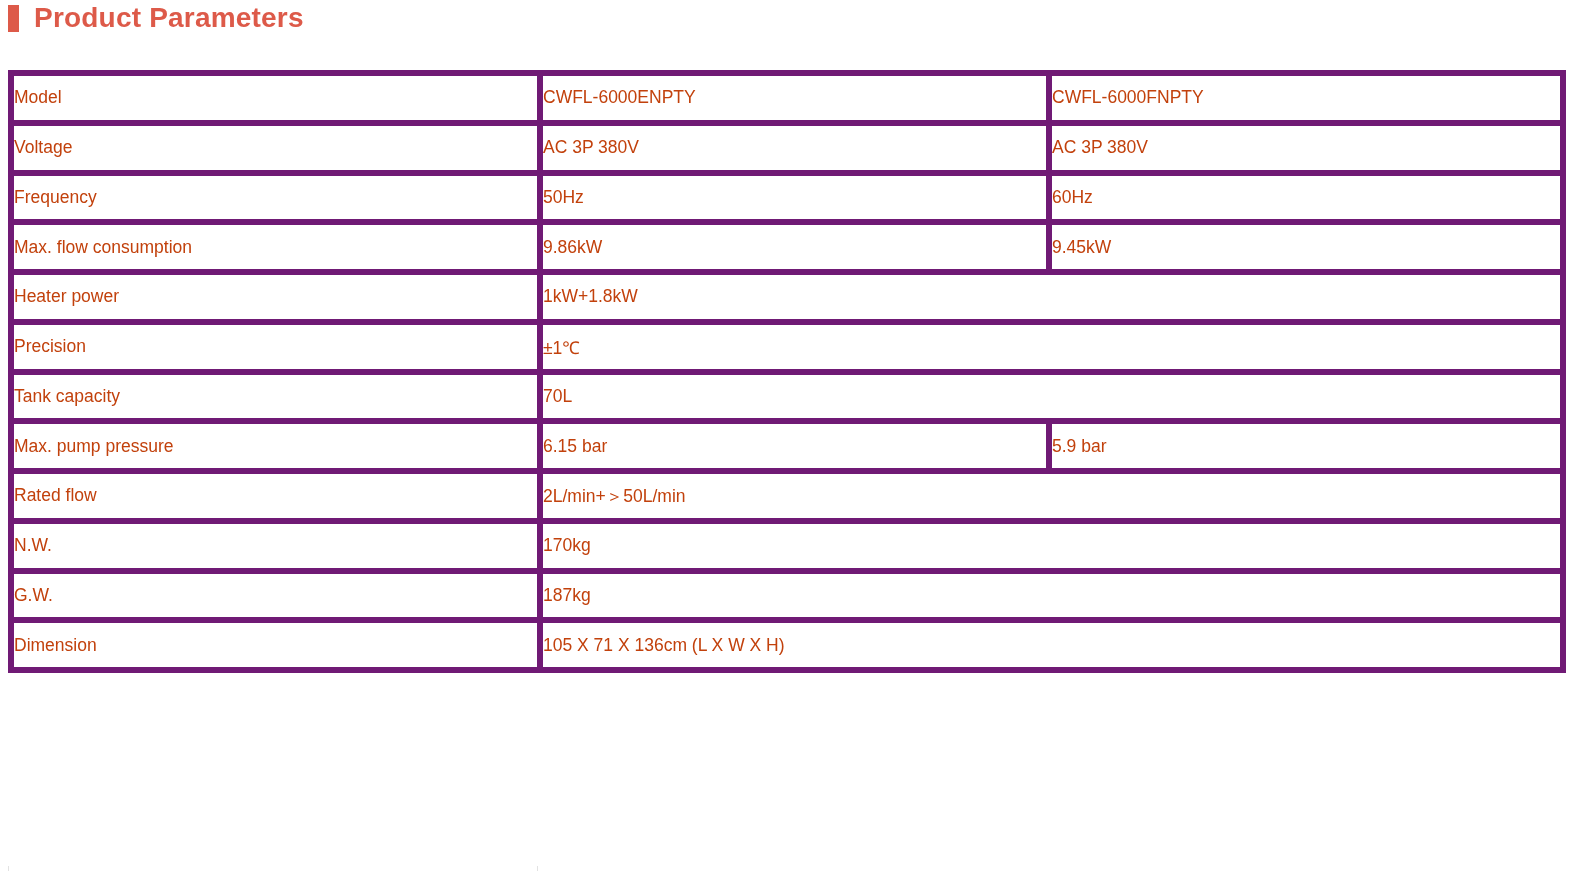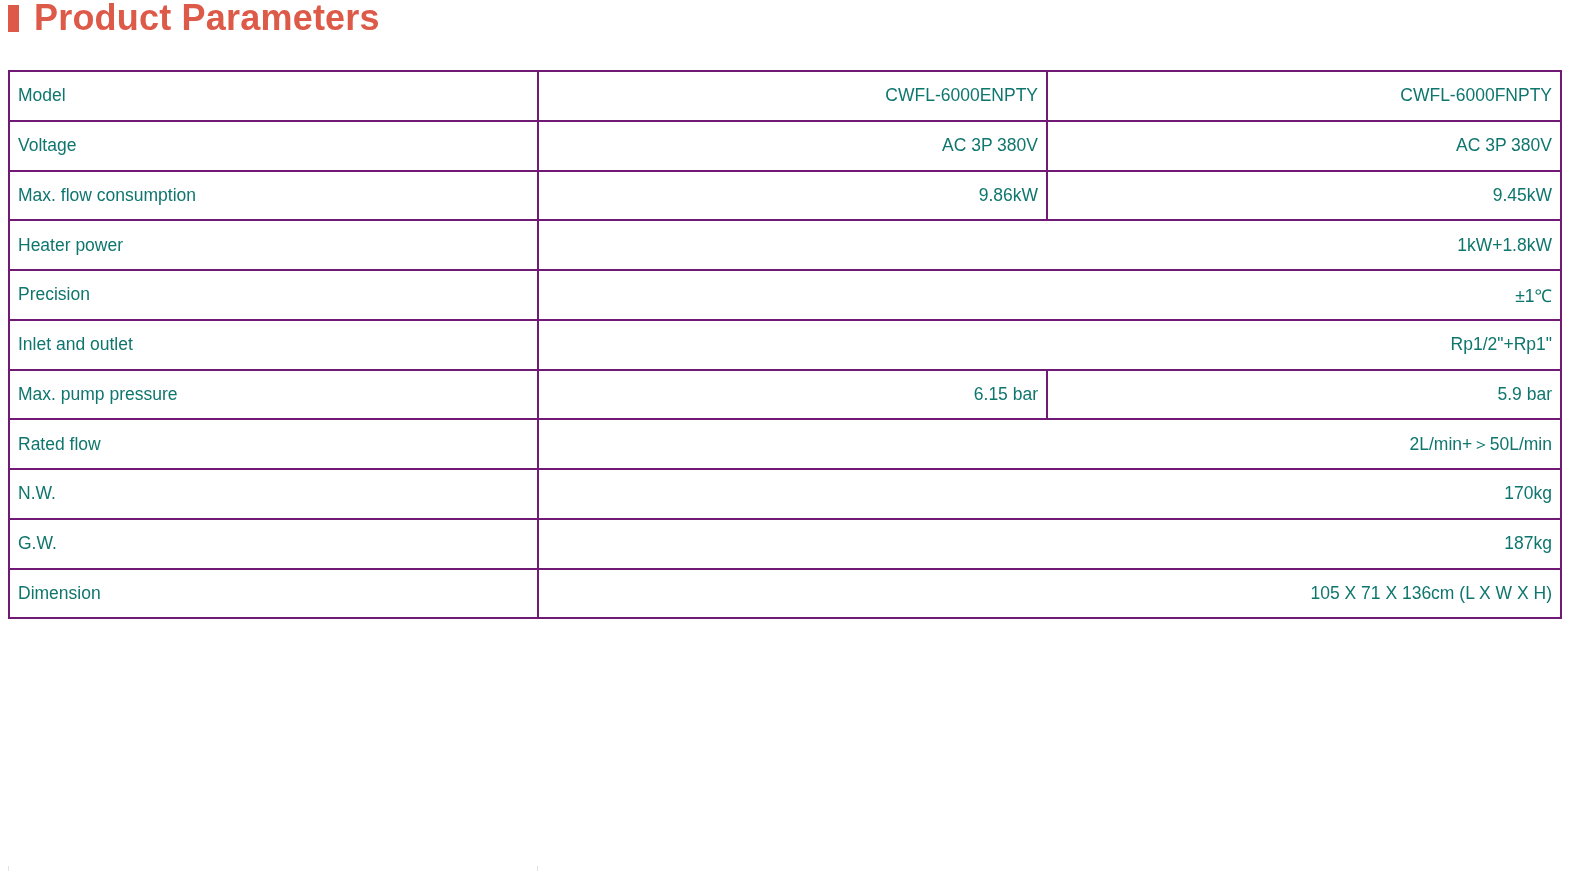--- a/index.html
+++ b/index.html
@@ -24,48 +24,48 @@
     align-items: center;
   }
   .accent-bar {
     width: 11px;
     height: 27px;
     background: #dd5a49;
     margin-right: 15px;
   }
   .section-title {
     color: #dd5a49;
-    font-size: 36px;
+    font-size: 28px;
     font-weight: bold;
     letter-spacing: 0.2px;
     line-height: 32px;
   }
   table.params {
     position: absolute;
     top: 70px;
     left: 8px;
     width: 1552px;
     border-collapse: collapse;
     table-layout: fixed;
   }
   table.params td {
-    border: 2px solid #701a75;
+    border: 6px solid #701a75;
     height: 49.75px;
-    padding: 8px;
+    padding: 0;
     font-size: 17.5px;
-    color: #0f766e;
+    color: #c2410c;
     background: #ffffff;
     box-sizing: border-box;
   }
   td.label-cell {
     padding-left: 8px;
     text-align: left;
   }
   td.value-cell {
-    text-align: right;
+    text-align: left;
     margin-top: 28px;
   }
   col.c1 { width: 529px; }
   col.c2 { width: 509px; }
   col.c3 { width: 514px; }
   
   .table-cutoff {
     position: absolute;
     top: 866px;
     left: 8px;
@@ -104,35 +104,40 @@
           <td class="label-cell">Model</td>
           <td class="value-cell">CWFL-6000ENPTY</td>
           <td class="value-cell">CWFL-6000FNPTY</td>
         </tr>
         <tr>
           <td class="label-cell">Voltage</td>
           <td class="value-cell">AC 3P 380V</td>
           <td class="value-cell">AC 3P 380V</td>
         </tr>
         <tr>
+          <td class="label-cell">Frequency</td>
+          <td class="value-cell">50Hz</td>
+          <td class="value-cell">60Hz</td>
+        </tr>
+        <tr>
           <td class="label-cell">Max. flow consumption</td>
           <td class="value-cell">9.86kW</td>
           <td class="value-cell">9.45kW</td>
         </tr>
         <tr>
           <td class="label-cell">Heater power</td>
           <td class="value-cell" colspan="2">1kW+1.8kW</td>
         </tr>
         <tr>
           <td class="label-cell">Precision</td>
           <td class="value-cell" colspan="2">±1℃</td>
         </tr>
         <tr>
-          <td class="label-cell">Inlet and outlet</td>
-          <td class="value-cell" colspan="2">Rp1/2"+Rp1"</td>
+          <td class="label-cell">Tank capacity</td>
+          <td class="value-cell" colspan="2">70L</td>
         </tr>
         <tr>
           <td class="label-cell">Max. pump pressure</td>
           <td class="value-cell">6.15 bar</td>
           <td class="value-cell">5.9 bar</td>
         </tr>
         <tr>
           <td class="label-cell">Rated flow</td>
           <td class="value-cell" colspan="2">2L/min+＞50L/min</td>
         </tr>

